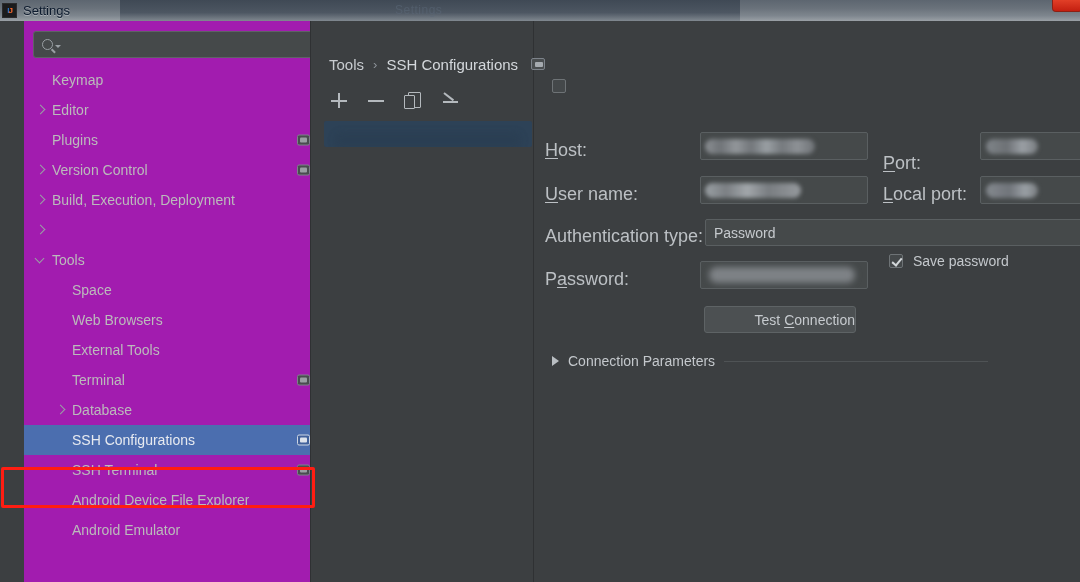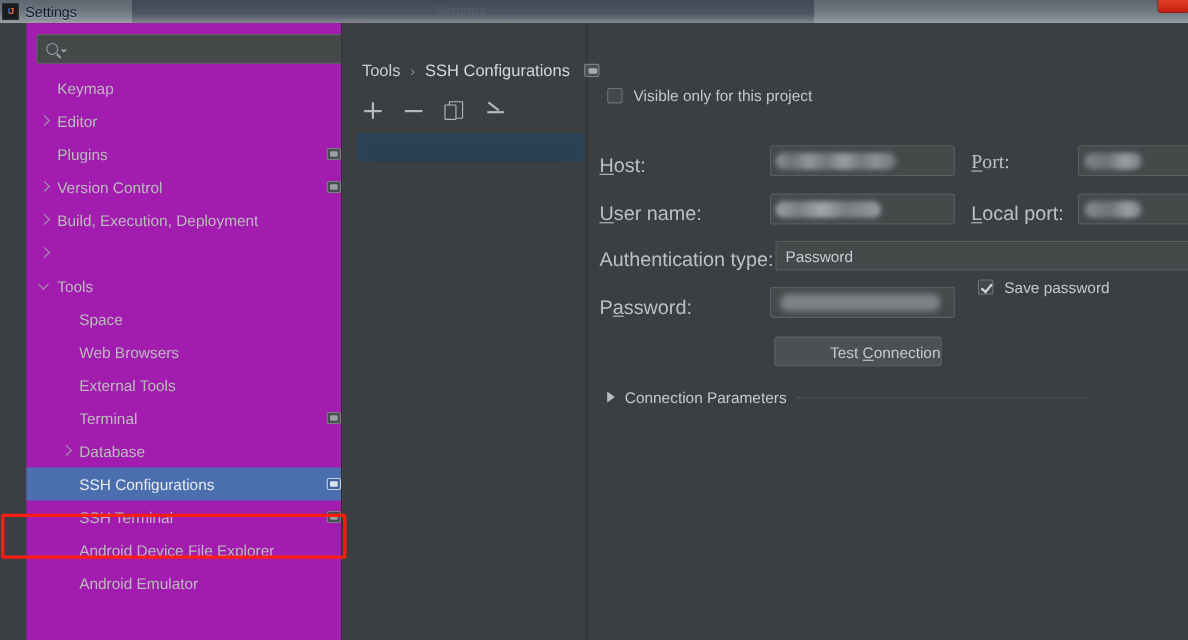--- a/index.html
+++ b/index.html
@@ -425,32 +425,31 @@
         <span class="blur2"></span>
       </div>
     </div>
 
     <div class="v-divider" style="left:533px"></div>
 
     <div class="detail">
 
       <div class="chk-row">
         <span class="checkbox"></span>
-        <span class="chk-label">Visible only for this project</span>
       </div>
 
       <span class="lbl" style="left:11px; top:119px;">
         <u>H</u><span>ost:</span>
       </span>
       <div class="field" style="left:166px; top:111px; width:168px; height:28px;">
         <span class="redact" style="left:4px; top:6px; width:110px; height:15px;
               background:linear-gradient(90deg,#8c9094 0%,#6f7377 14%,#93979b 28%,#72767a 42%,#9aa0a4 56%,#75797d 70%,#8e9296 84%,#6e7276 100%);"></span>
       </div>
 
-      <span class="lbl" style="left:349px; top:116px;font-family:Liberation Serif, serif;">
+      <span class="lbl" style="left:349px; top:132px;">
         <u>P</u>ort:
       </span>
       <div class="field" style="left:446px; top:111px; width:112px; height:28px;">
         <span class="redact" style="left:5px; top:6px; width:52px; height:15px;
               background:linear-gradient(90deg,#80858a 0%,#6d7175 40%,#9ba0a5 70%,#787c80 100%);"></span>
       </div>
 
       <span class="lbl" style="left:11px; top:163px;">
         <u>U</u>ser name:
       </span>

